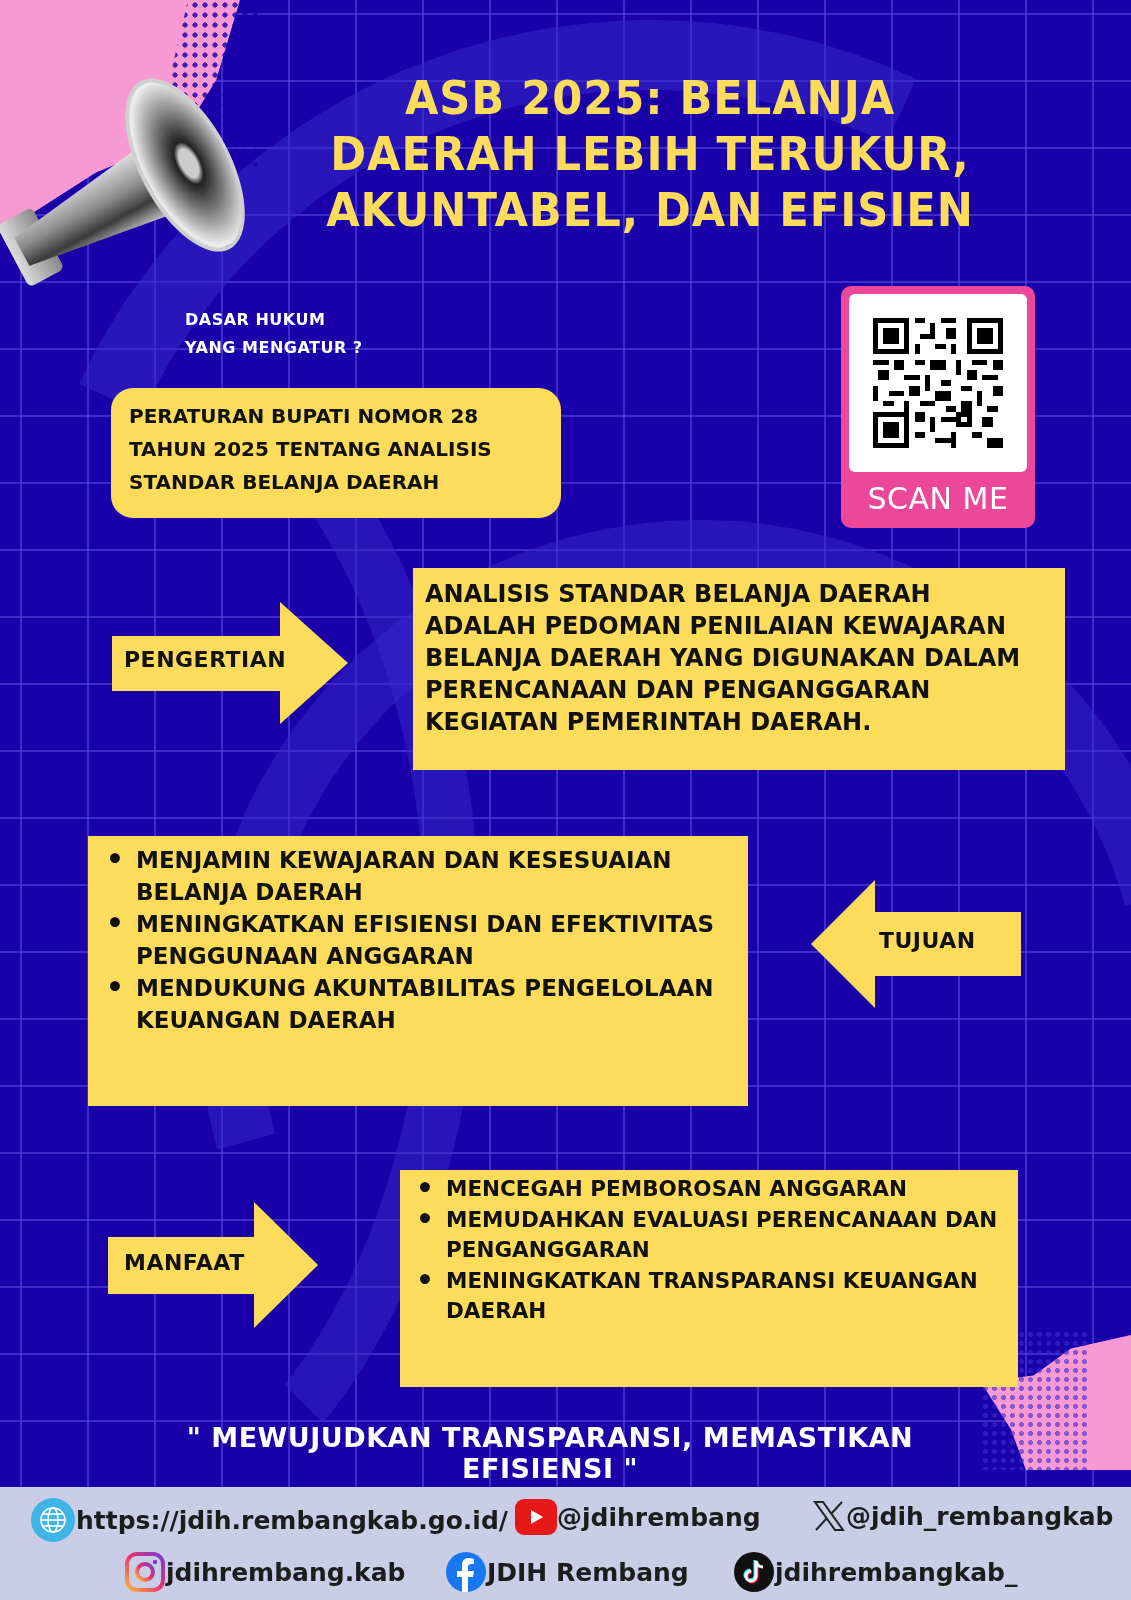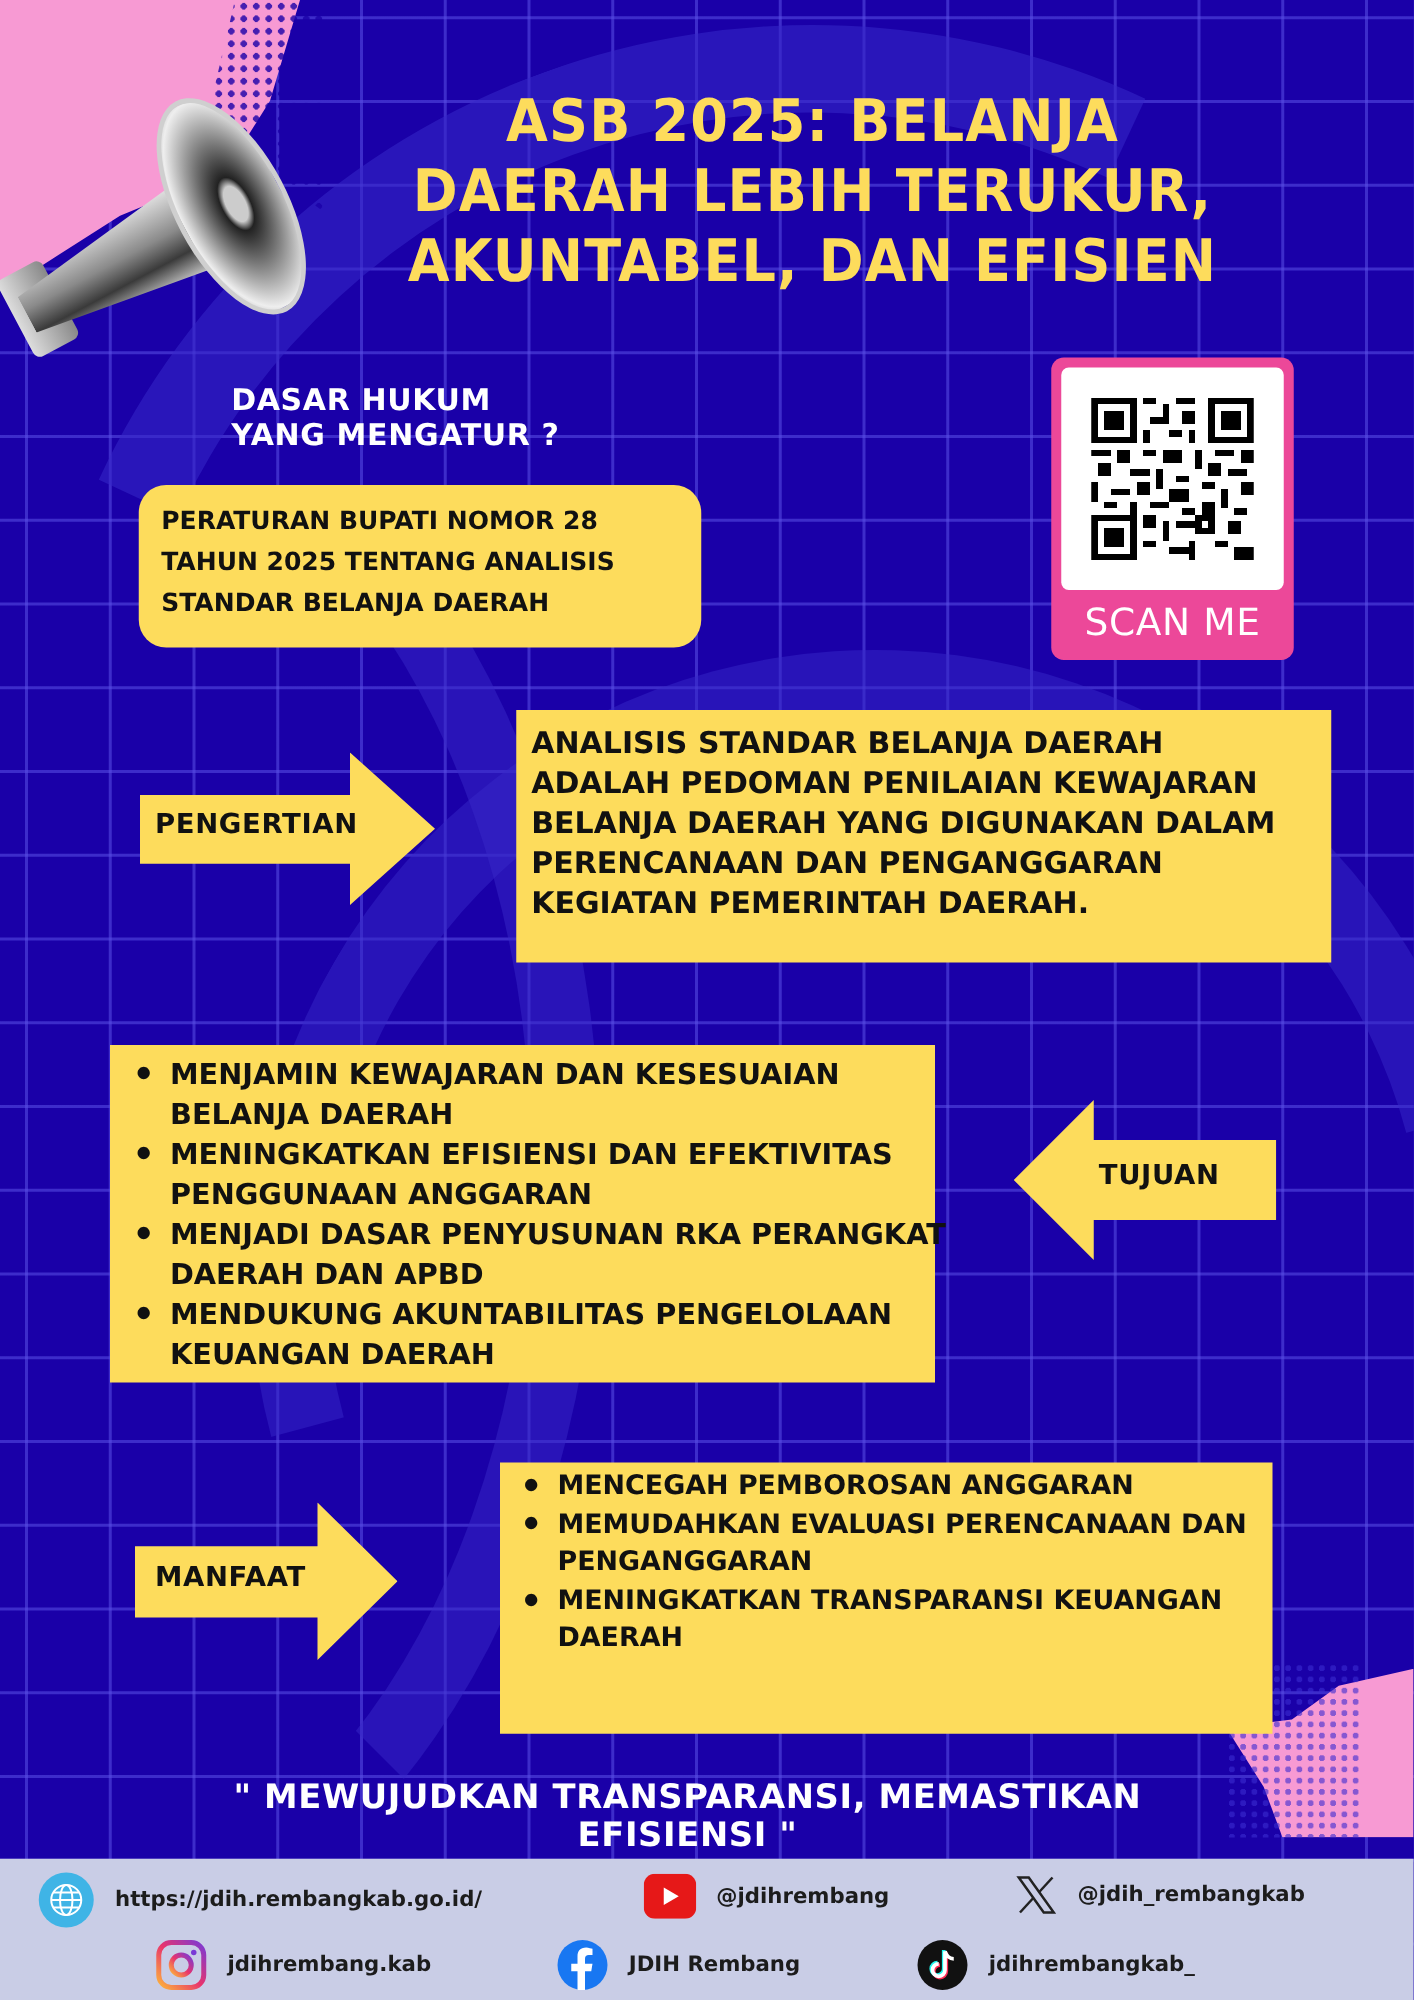--- a/index.html
+++ b/index.html
@@ -35,21 +35,21 @@
     clip-path: polygon(0 30%, 100% 0, 100% 100%, 0 70%); }
   .mp-bell { position: absolute; left: 150px; top: 40px; width: 90px; height: 190px; border-radius: 50%;
     background: radial-gradient(ellipse at 55% 50%, #ccc 0 12%, #222 18%, #777 40%, #eee 70%, #555 100%); border: 4px solid #cfcfcf; }
   .mp-handle { position: absolute; left: 0; top: 100px; width: 40px; height: 70px; background: linear-gradient(90deg,#ddd,#888); border-radius: 6px; }
 
   .title { position: absolute; left: 250px; top: 70px; width: 800px; text-align: center;
     font-family: "DejaVu Sans", sans-serif; font-weight: 900; font-size: 47px; line-height: 56px;
     color: #fddc5c; letter-spacing: 1px; transform: scaleX(0.92); }
   .title span { display: block; }
 
-  .question { position: absolute; left: 185px; top: 306px; color: #ffffff; font-weight: 800; font-size: 24px; line-height: 28px; letter-spacing: .5px; }
+  .question { position: absolute; left: 185px; top: 306px; color: #ffffff; font-weight: 800; font-size: 16px; line-height: 28px; letter-spacing: .5px; }
   .question span { display: block; }
 
   .legal-box { position: absolute; left: 111px; top: 388px; width: 450px; height: 130px; background: #fddc5c; border-radius: 22px;
     padding: 12px 18px; color: #111; font-weight: 900; font-size: 20px; line-height: 33px; }
   .legal-box span { display: block; white-space: nowrap; }
 
   .qr-card { position: absolute; left: 841px; top: 286px; width: 194px; height: 242px; background: #ec4899; border-radius: 10px; padding: 8px; }
   .qr-white { width: 178px; height: 178px; background: #fff; border-radius: 6px; position: relative; }
   .qr-code { position: absolute; left: 24px; top: 24px; width: 130px; height: 130px; }
   .qr-label { display: block; text-align: center; color: #fff; font-size: 30px; font-weight: 500; margin-top: 9px; letter-spacing: .5px; font-family: "DejaVu Sans", sans-serif; }
@@ -69,21 +69,21 @@
   .bullet-list li::before { content: "•"; position: absolute; left: 8px; top: 0; font-size: 28px; }
   .bullet-list li span { display: block; white-space: nowrap; }
 
   .benefit-box { position: absolute; left: 400px; top: 1170px; width: 618px; height: 217px; background: #fddc5c;
     padding: 4px 14px 4px 8px; color: #111; font-weight: 900; font-size: 21.5px; line-height: 30.5px; }
 
   .tagline { position: absolute; left: 110px; top: 1422px; width: 880px; text-align: center; color: #fff;
     font-weight: 900; font-size: 27px; letter-spacing: .5px; }
 
   .footer { position: absolute; left: 0; top: 1487px; width: 1131px; height: 113px; background: #c9cde6; }
-  .social { position: absolute; display: flex; align-items: center; gap: 16px; color: #1c1c1c; font-family: "DejaVu Sans", sans-serif; font-weight: 700; font-size: 17px; justify-content: flex-end; }
+  .social { position: absolute; display: flex; align-items: center; gap: 0; color: #1c1c1c; font-family: "DejaVu Sans", sans-serif; font-weight: 700; font-size: 25px; justify-content: flex-end; }
   .social svg { flex: 0 0 auto; }
 </style>
 </head>
 <body>
 
 <div class="swoosh sw1"></div>
 <div class="swoosh sw2"></div>
 <div class="swoosh sw3"></div>
 <div class="pink-corner-tl"></div>
 <div class="dots-tl"></div>
@@ -197,24 +197,20 @@
   <ul class="bullet-list">
     <li>
         <span>MENJAMIN KEWAJARAN DAN KESESUAIAN</span>
         <span>BELANJA DAERAH</span>
       </li>
     <li>
         <span>MENINGKATKAN EFISIENSI DAN EFEKTIVITAS</span>
         <span>PENGGUNAAN ANGGARAN</span>
       </li>
     <li>
-        <span>MENJADI DASAR PENYUSUNAN RKA PERANGKAT</span>
-        <span>DAERAH DAN APBD</span>
-      </li>
-    <li>
         <span>MENDUKUNG AKUNTABILITAS PENGELOLAAN</span>
         <span>KEUANGAN DAERAH</span>
       </li>
   </ul>
 </div>
 
 <div class="arrow" style="left:811px; top:880px; width:210px; height:128px;">
   <svg width="210" height="128" viewBox="0 0 210 128">
     <polygon points="0,64 64,0 64,32 210,32 210,96 64,96 64,128" fill="#fddc5c"></polygon>
   </svg>

